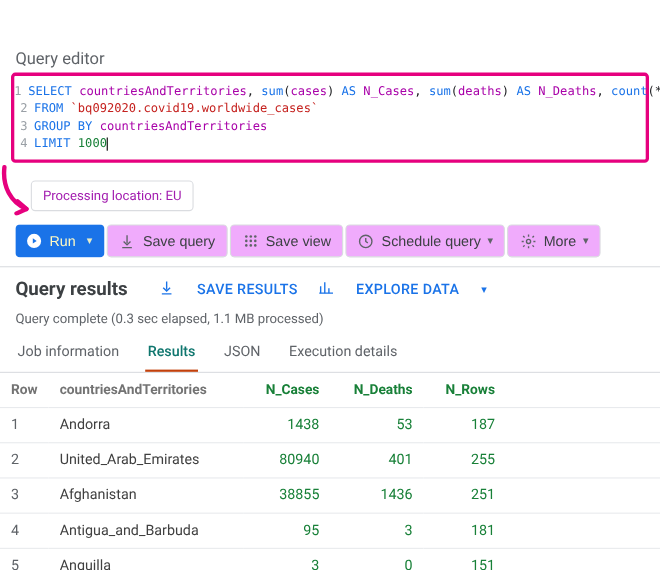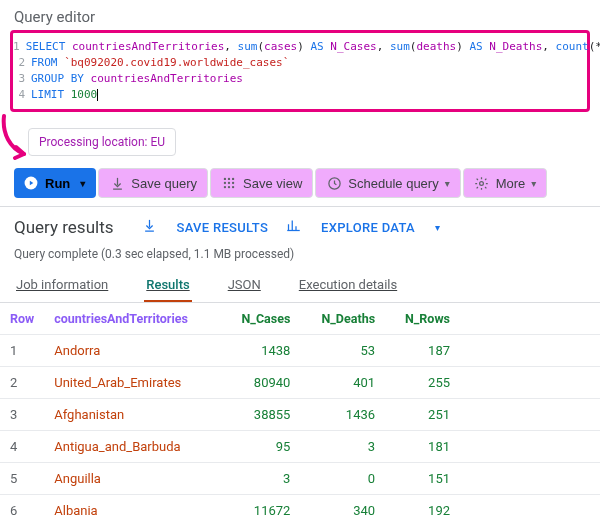--- a/index.html
+++ b/index.html
@@ -1,62 +1,62 @@
 <!DOCTYPE html>
 <html><head>
 <meta charset="utf-8">
 <style>
   * { box-sizing: border-box; margin: 0; padding: 0; }
   body { font-family: Roboto, -apple-system, Arial, sans-serif; font-size: 13px; color: #3c4043; background: #fff; width: 600px; }
   
-  .panel-title { font-size: 15px; color: #5f6368; padding: 8px 14px 4px; font-weight: 400; }
+  .panel-title { font-size: 15px; color: #5f6368; padding: 8px 14px 4px; font-weight: 400; margin-top: 36px; }
   
   .editor-frame { border: 3px solid #e6007e; border-radius: 4px; margin: 0 10px 6px 10px; background: #fff; padding: 6px 6px 6px 0; }
   .code-row { display: flex; align-items: flex-start; font-family: Menlo, Consolas, monospace; font-size: 11px; line-height: 16px; white-space: pre; }
   .gutter { width: 18px; text-align: right; color: #9aa0a6; padding-right: 6px; user-select: none; }
   .kw   { color: #1a73e8; }
   .ident{ color: #a800a8; }
   .func { color: #1a73e8; }
   .str  { color: #c5221f; }
   .num  { color: #188038; }
   .plain{ color: #202124; }
   .caret { display: inline-block; width: 1px; height: 12px; background: #000; vertical-align: middle; }
 
   .arrow-wrap { position: relative; height: 0; }
   .arrow-svg { position: absolute; left: -2px; top: -4px; pointer-events:none; }
 
   .loc-box { margin: 10px 14px 6px 28px; border: 1px solid #dadce0; border-radius: 4px; padding: 6px 10px; display: inline-flex; font-size: 12px; color: #a21caf; }
 
   .toolbar { display: flex; align-items: center; gap: 2px; padding: 6px 4px 8px 14px; border-bottom: 1px solid #dadce0; }
   .btn { display: inline-flex; align-items: center; gap: 6px; border: 1px solid transparent; background: #f0abfc; border-radius: 4px; padding: 6px 10px; font-size: 13px; color: #3c4043; cursor: pointer; }
   .btn.outline { border-color: #dadce0; }
-  .btn.primary { background: #1a73e8; color: #000000; font-weight: 700; padding: 6px 10px 6px 8px; justify-content: space-between; }
+  .btn.primary { background: #1a73e8; color: #fef9c3; font-weight: 400; padding: 6px 10px 6px 8px; justify-content: space-between; }
   .btn.primary .chev { margin-left: 4px; opacity: .9; }
   .btn .ico { width: 16px; height: 16px; display: inline-flex; align-items:center; justify-content:center; }
   .btn svg { display:block; }
   .chev { font-size: 10px; color: inherit; }
 
   .results-hdr { display: flex; align-items: center; gap: 18px; padding: 10px 14px 6px; }
-  .results-hdr h2 { font-size: 17px; font-weight: 400; color: #3c4043; flex: 0 0 auto; margin-right: 10px; }
+  .results-hdr h2 { font-size: 17px; font-weight: 700; color: #3c4043; flex: 0 0 auto; margin-right: 10px; }
   .linkbtn { display: inline-flex; align-items: center; gap: 20px; color: #1a73e8; font-weight: 500; font-size: 13px; letter-spacing: .3px; cursor: pointer; }
   .linkbtn .chev { color: #1a73e8; }
 
   .status { padding: 4px 14px 8px; font-size: 12px; color: #5f6368; }
 
-  .tabs { display: flex; gap: 34px; padding: 0 14px; border-bottom: 1px solid #dadce0; font-size: 13px; text-decoration: underline; }
+  .tabs { display: flex; gap: 22px; padding: 0 14px; border-bottom: 1px solid #dadce0; font-size: 13px; }
   .tab { padding: 8px 2px; color: #5f6368; cursor: pointer; }
   .tab.active { color: #0f766e; font-weight: 500; border-bottom: 2px solid #c2410c; }
 
   table { width: 100%; border-collapse: collapse; font-size: 13px;}
   th, td { text-align: left; padding: 8px 10px; border-bottom: 1px solid #e8eaed; }
-  th { font-weight: 700; color: #8b5cf6; font-size: 12.5px; }
+  th { font-weight: 700; color: #737373; font-size: 12.5px; }
   th.num, td.num { text-align: right; }
   td.rownum { color: #5f6368; width: 36px; }
   th.rowhdr { width: 36px; }
-  tbody tr td { color: #c2410c; }
+  tbody tr td { color: #404040; }
   .pad { width: 140px; }
 </style>
 </head>
 <body>
 
 
 
 <div class="panel-title">Query editor</div>
 
 <div class="editor-frame" id="editor">

